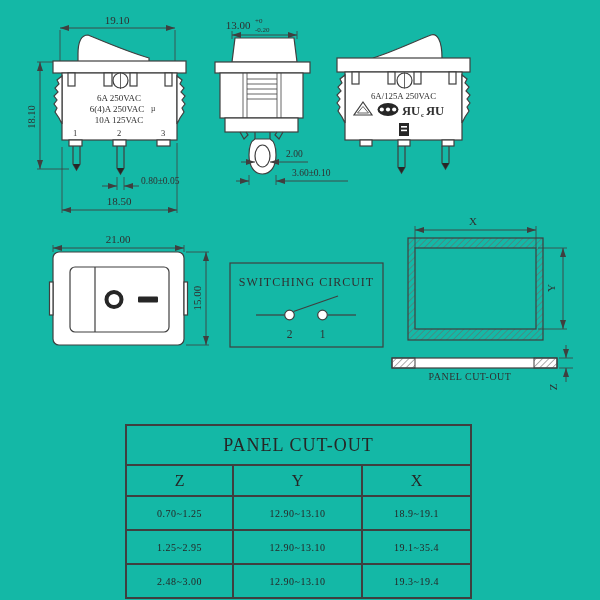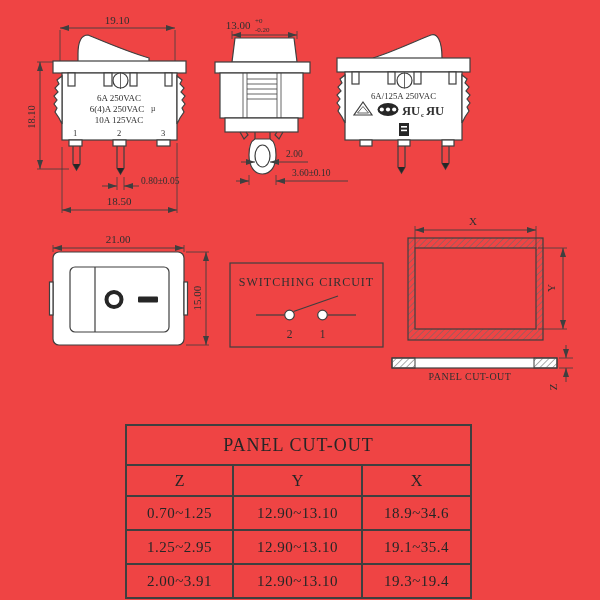--- a/index.html
+++ b/index.html
@@ -1,32 +1,32 @@
 <!DOCTYPE html>
 <html><head>
 <meta charset="utf-8">
 <style>
   html,body{margin:0;padding:0;background:#fff;}
-  #canvas{position:relative;width:600px;height:600px;background:#ef4444;overflow:hidden;
+  #canvas{position:relative;width:600px;height:600px;background:#14b8a6;overflow:hidden;
           font-family:"Liberation Serif",serif;}
   .view{position:absolute;}
   svg text{fill:#303030;font-family:"Liberation Serif",serif;}
   .ln{stroke:#3f3f3f;fill:none;stroke-width:1.2;}
   .lnw{stroke:#3f3f3f;fill:#ffffff;stroke-width:1.2;}
   .thin{stroke:#3f3f3f;fill:none;stroke-width:0.8;}
   .dim{stroke:#3f3f3f;fill:none;stroke-width:0.9;}
   .dk{fill:#262626;stroke:none;}
   
   .ctable{position:absolute;left:125px;top:424px;width:347px;border-collapse:collapse;
           color:#262626;}
   .ctable td,.ctable th{border:2px solid #3f3f3f;text-align:center;font-weight:normal;
           font-family:"Liberation Serif",serif;}
   .ctable .title{height:36px;font-size:18px;letter-spacing:1px;}
   .ctable .hdr td{height:27px;font-size:16px;}
-  .ctable .row td{height:30px;font-size:15px;letter-spacing:0.5px;margin-top:23px;}
+  .ctable .row td{height:30px;font-size:10px;letter-spacing:0.5px;margin-top:23px;}
   .ctable td.c1{width:105px;} .ctable td.c2{width:127px;} .ctable td.c3{width:107px;}
 </style>
 </head>
 <body>
 
 <div id="canvas">
 
   <svg width="0" height="0" style="position:absolute" aria-hidden="true">
     <defs>
       <marker id="arr" viewBox="0 0 9 6" refX="9" refY="3" markerWidth="9" markerHeight="6" orient="auto-start-reverse" markerUnits="userSpaceOnUse">
@@ -244,28 +244,28 @@
           <td class="title" colspan="3">PANEL CUT-OUT</td>
         </tr>
     <tr class="hdr">
       <td class="c1">Z</td>
       <td class="c2">Y</td>
       <td class="c3">X</td>
     </tr>
     <tr class="row">
       <td>0.70~1.25</td>
       <td>12.90~13.10</td>
-      <td>18.9~34.6</td>
+      <td>18.9~19.1</td>
     </tr>
     <tr class="row">
       <td>1.25~2.95</td>
       <td>12.90~13.10</td>
       <td>19.1~35.4</td>
     </tr>
     <tr class="row">
-      <td>2.00~3.91</td>
+      <td>2.48~3.00</td>
       <td>12.90~13.10</td>
       <td>19.3~19.4</td>
     </tr>
   </tbody>
     </table>
 
 </div>
 
 </body></html>

